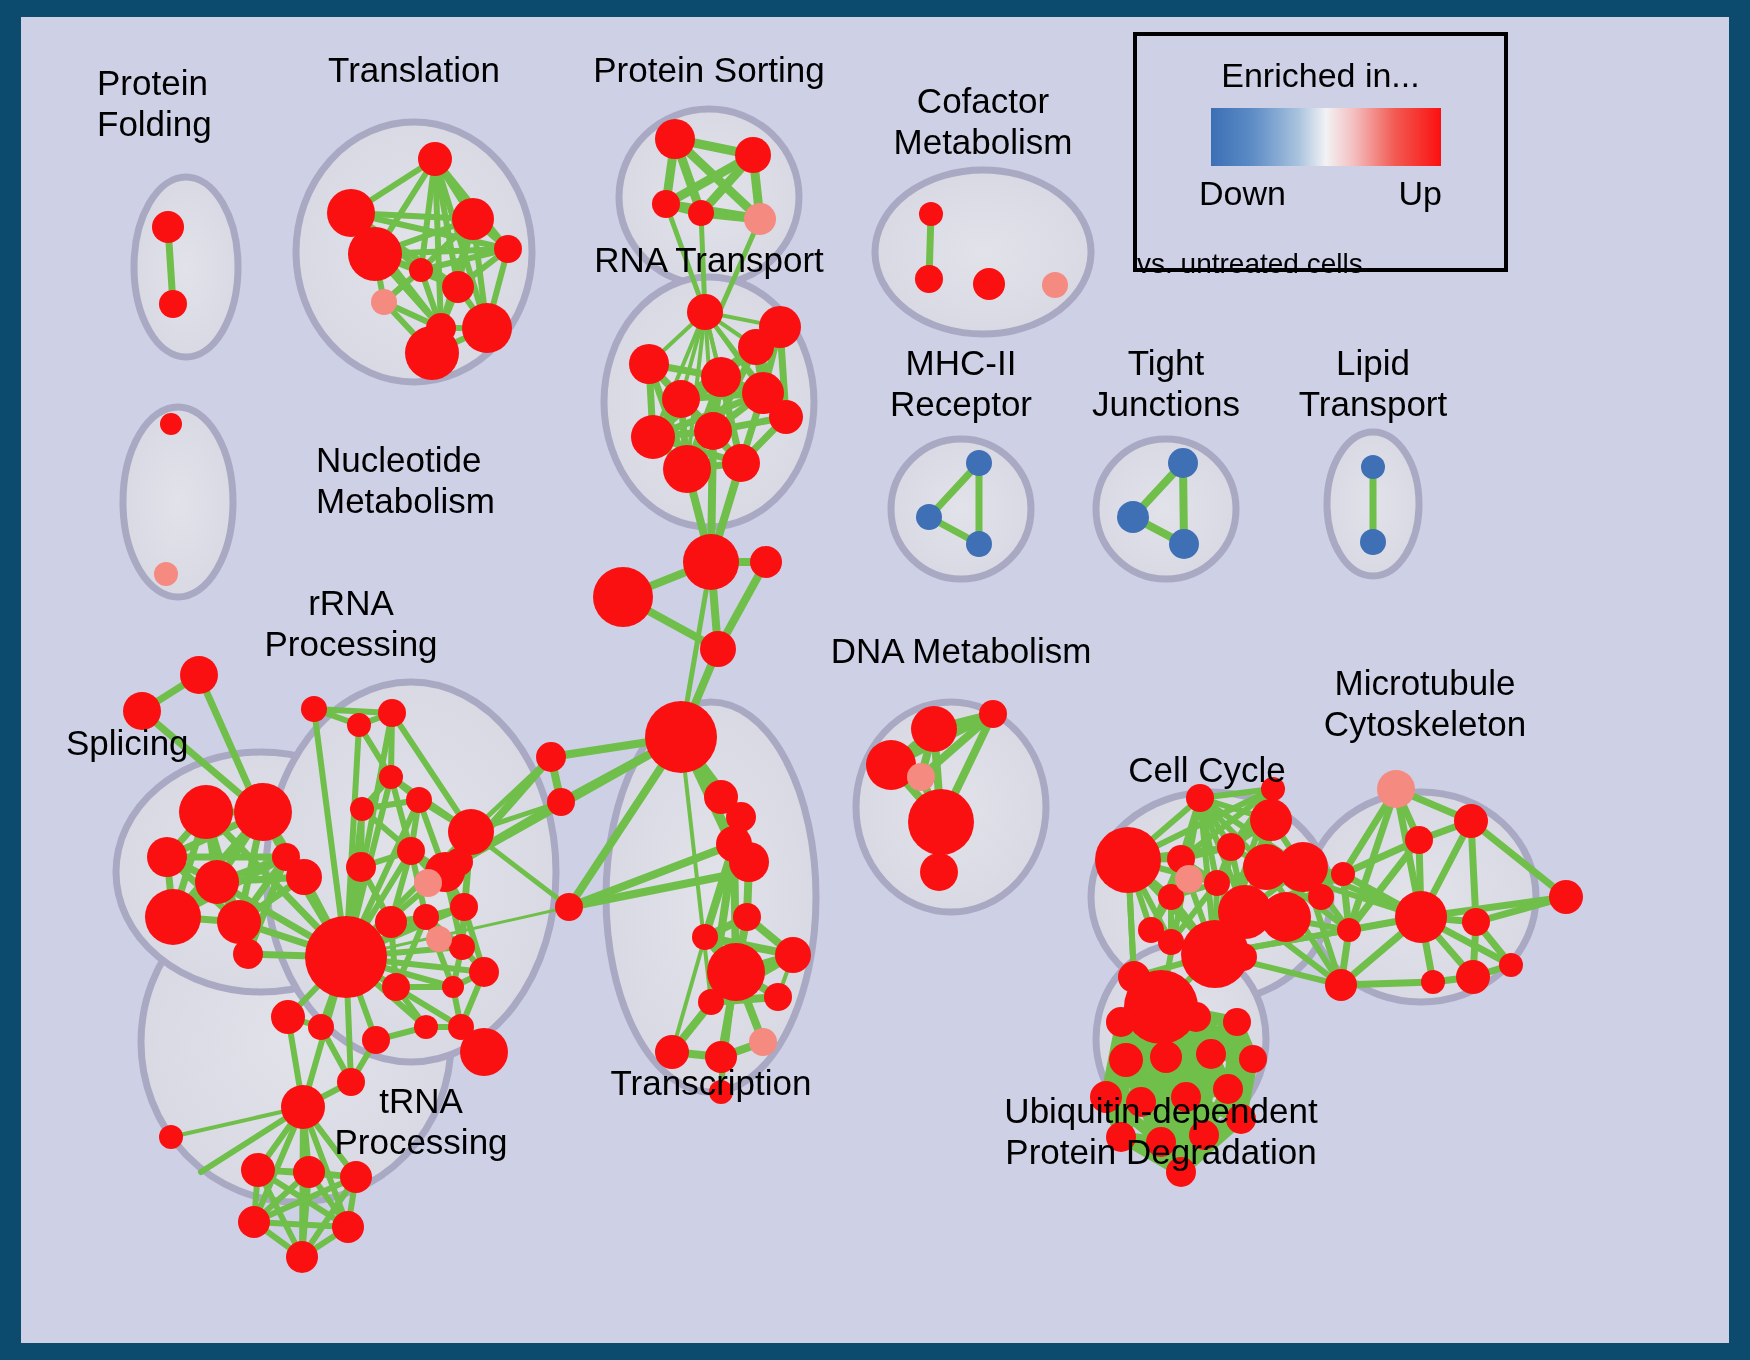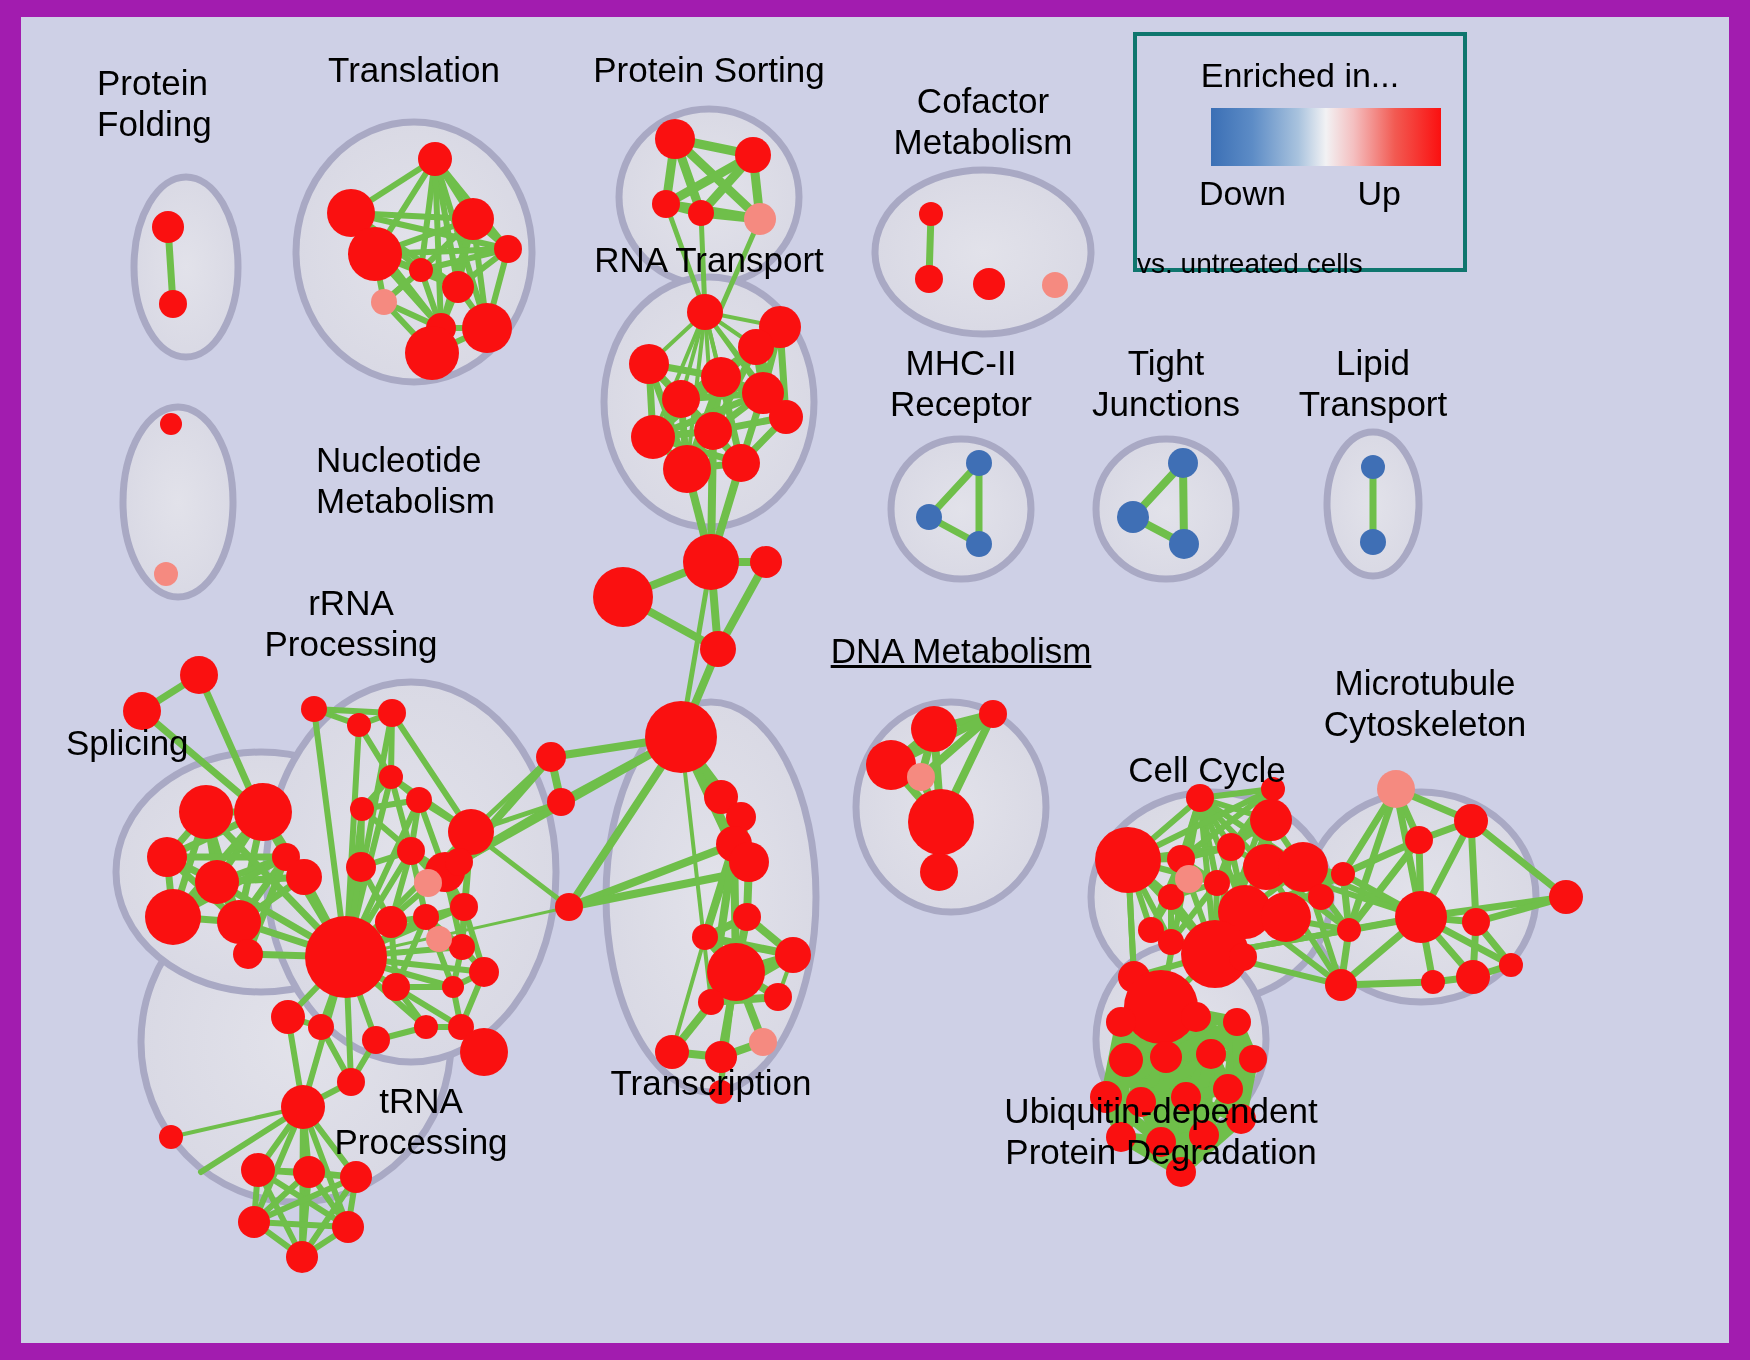--- a/index.html
+++ b/index.html
@@ -1,23 +1,23 @@
 <!DOCTYPE html>
 <html><head>
 <meta charset="utf-8">
 <style>
   html,body{margin:0;padding:0;background:#ffffff;}
   body{font-family:"Liberation Sans", sans-serif;}
-  #stage{position:relative;width:1750px;height:1360px;background:#a21caf;overflow:hidden;}
+  #stage{position:relative;width:1750px;height:1360px;background:#0c4a6e;overflow:hidden;}
   #canvas{position:absolute;left:21px;top:17px;width:1708px;height:1326px;background:#ced0e6;}
   #net{position:absolute;left:0;top:0;width:1708px;height:1326px;}
   .lbl{position:absolute;color:#000;font-size:35px;line-height:41px;white-space:pre;font-family:"Liberation Sans",sans-serif;}
   .lbl.c{text-align:center;transform:translateX(-50%);}
-  #legend{position:absolute;left:1112px;top:15px;width:334px;height:240px;
-          background:#ced0e6;border:4px solid #0f766e;box-sizing:border-box;}
+  #legend{position:absolute;left:1112px;top:15px;width:375px;height:240px;
+          background:#ced0e6;border:4px solid #000000;box-sizing:border-box;}
   #legend .t{position:absolute;left:0;right:0;top:20px;text-align:center;font-size:34px;color:#000;}
   #legend .bar{position:absolute;left:74px;top:72px;width:230px;height:58px;
      background:linear-gradient(to right,#3b6fb5 0%,#5d8cc6 18%,#a9c3de 38%,#f2f2f4 50%,#f4bfc0 62%,#f25a52 80%,#fb1010 100%);}
   #legend .dn{position:absolute;left:62px;top:138px;font-size:34px;color:#000;}
   #legend .up{position:absolute;right:62px;top:138px;font-size:34px;color:#000;}
   #legend .s1{position:absolute;left:0;right:0;top:180px;text-align:center;font-size:28px;color:#000;}
   #legend .s2{position:absolute;left:0;right:0;top:212px;font-size:28px;color:#000;}
 </style>
 </head>
 <body>
@@ -876,21 +876,21 @@
     <div class="lbl c" style="left:940px;top:325px;">MHC-II
 Receptor</div>
     <div class="lbl c" style="left:1352px;top:325px;">Lipid
 Transport</div>
     <div class="lbl" style="left:45px;top:705px;">Splicing</div>
     <div class="lbl c" style="left:330px;top:565px;">rRNA
 Processing</div>
     <div class="lbl c" style="left:400px;top:1063px;">tRNA
 Processing</div>
     <div class="lbl c" style="left:690px;top:1045px;">Transcription</div>
-    <div class="lbl c" style="left:940px;top:613px;text-decoration:underline;">DNA Metabolism</div>
+    <div class="lbl c" style="left:940px;top:613px;">DNA Metabolism</div>
     <div class="lbl c" style="left:1186px;top:732px;">Cell Cycle</div>
     <div class="lbl c" style="left:1404px;top:645px;">Microtubule
 Cytoskeleton</div>
     <div class="lbl c" style="left:1140px;top:1073px;">Ubiquitin-dependent
 Protein Degradation</div>
 
     <div id="legend">
       <div class="t">Enriched in...</div>
       <div class="bar"></div>
       <div class="dn">Down</div>

